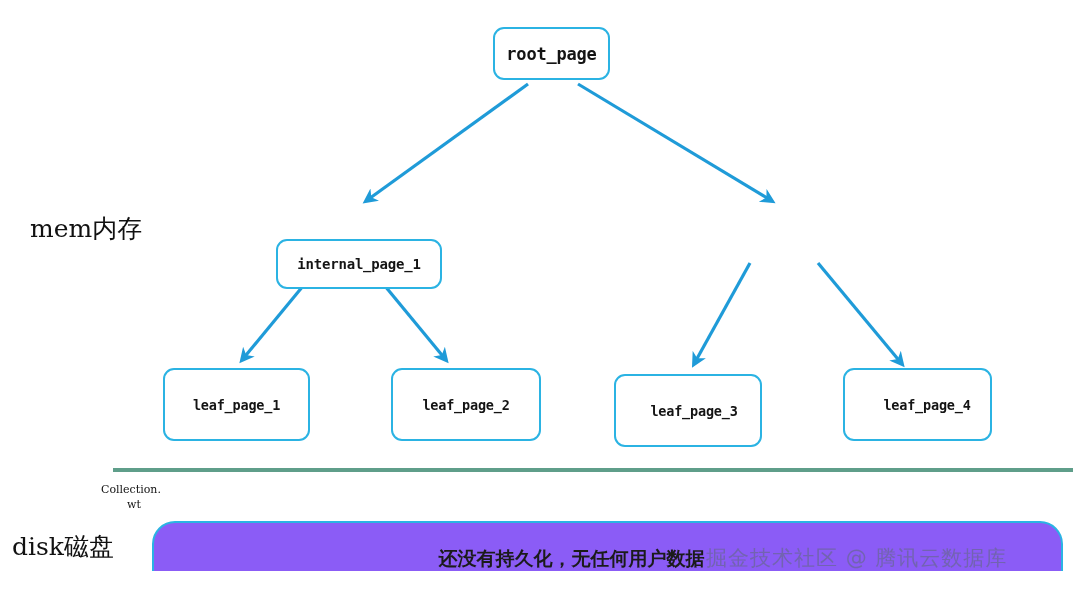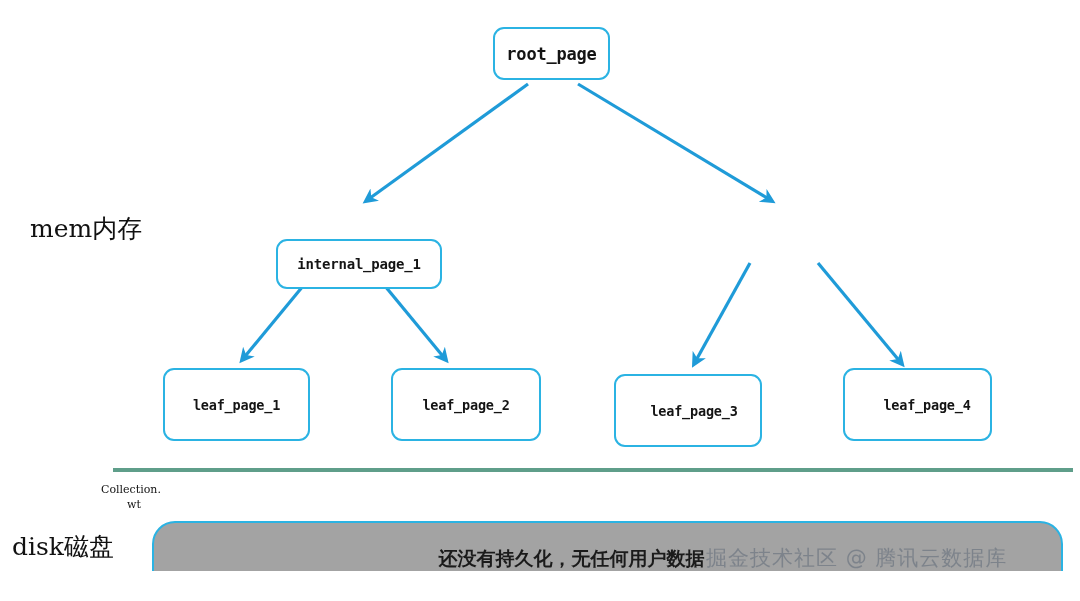--- a/index.html
+++ b/index.html
@@ -74,21 +74,21 @@
 
   #disk-bar {
     position: absolute;
     left: 152px;
     top: 521px;
     width: 911px;
     height: 76px;
     box-sizing: border-box;
     border: 2.2px solid #2bb3e3;
     border-radius: 23px;
-    background: #a3a3a3;
+    background: #8b5cf6;
     display: flex;
     align-items: center;
     justify-content: center;
   }
   #disk-bar-text {
     font-family: "DejaVu Serif", "Liberation Serif", serif;
     font-weight: bold;
     font-size: 19px;
     color: #1b1b1b;
     white-space: nowrap;

